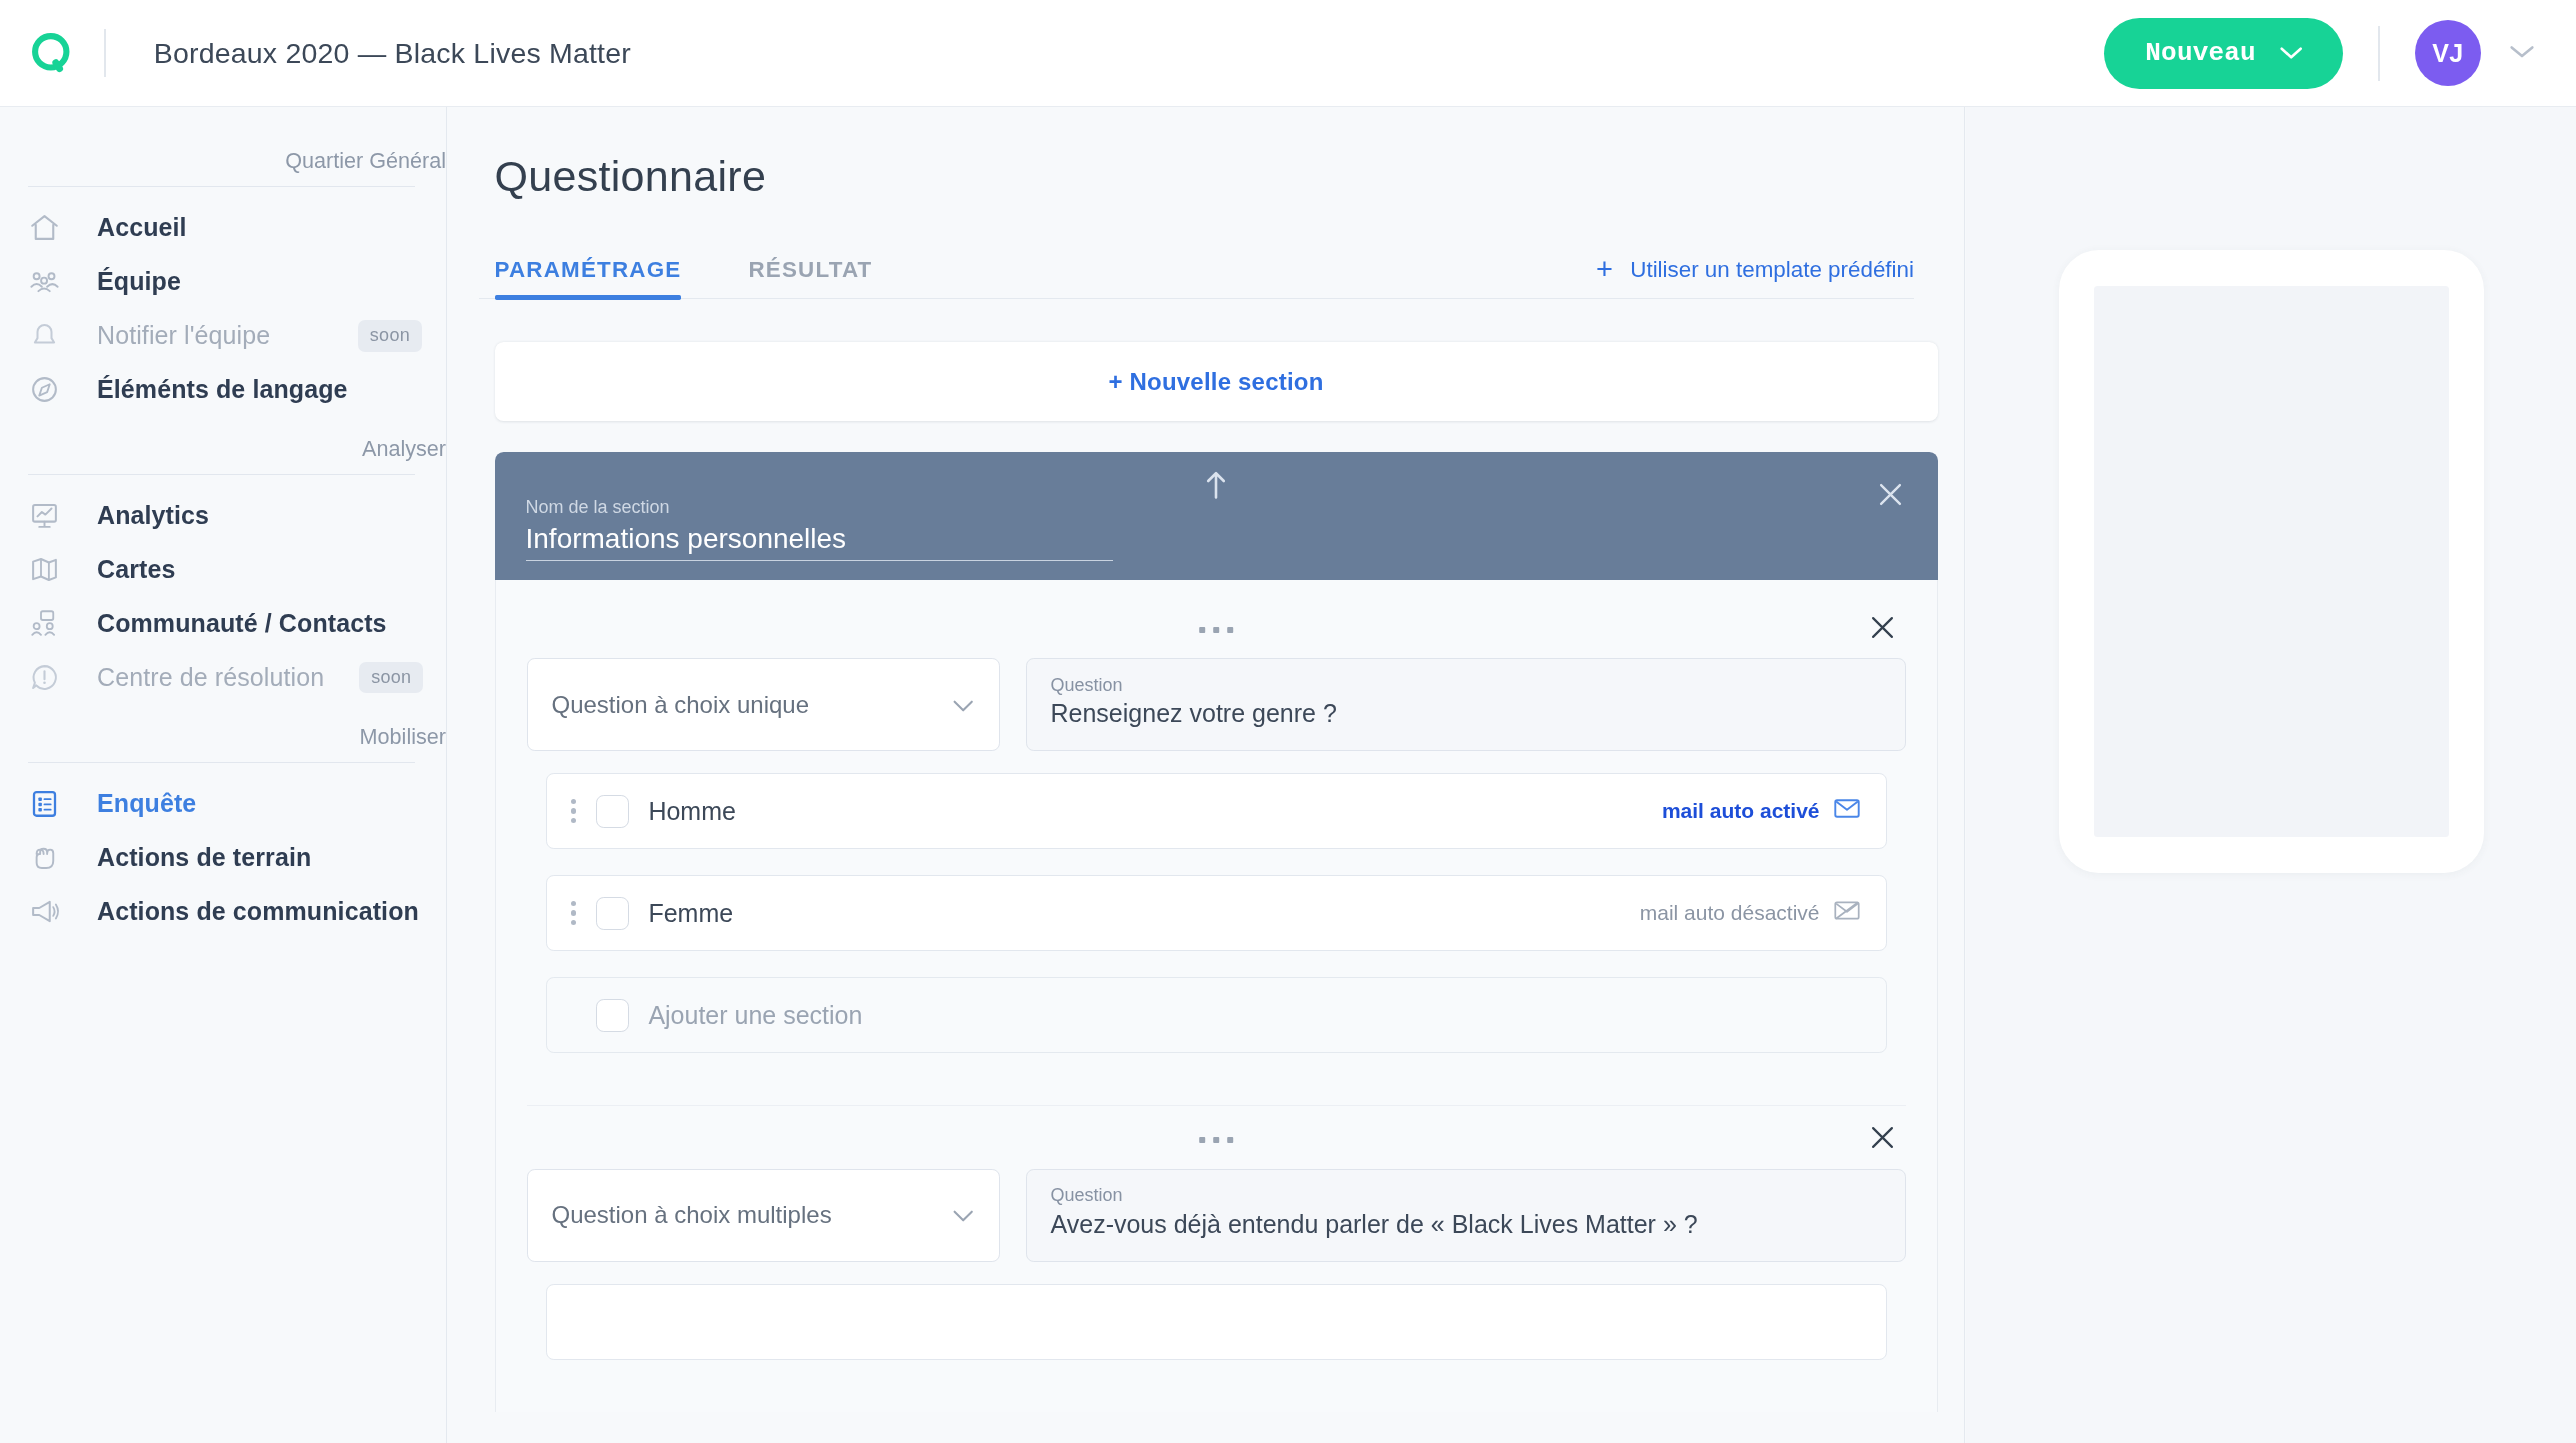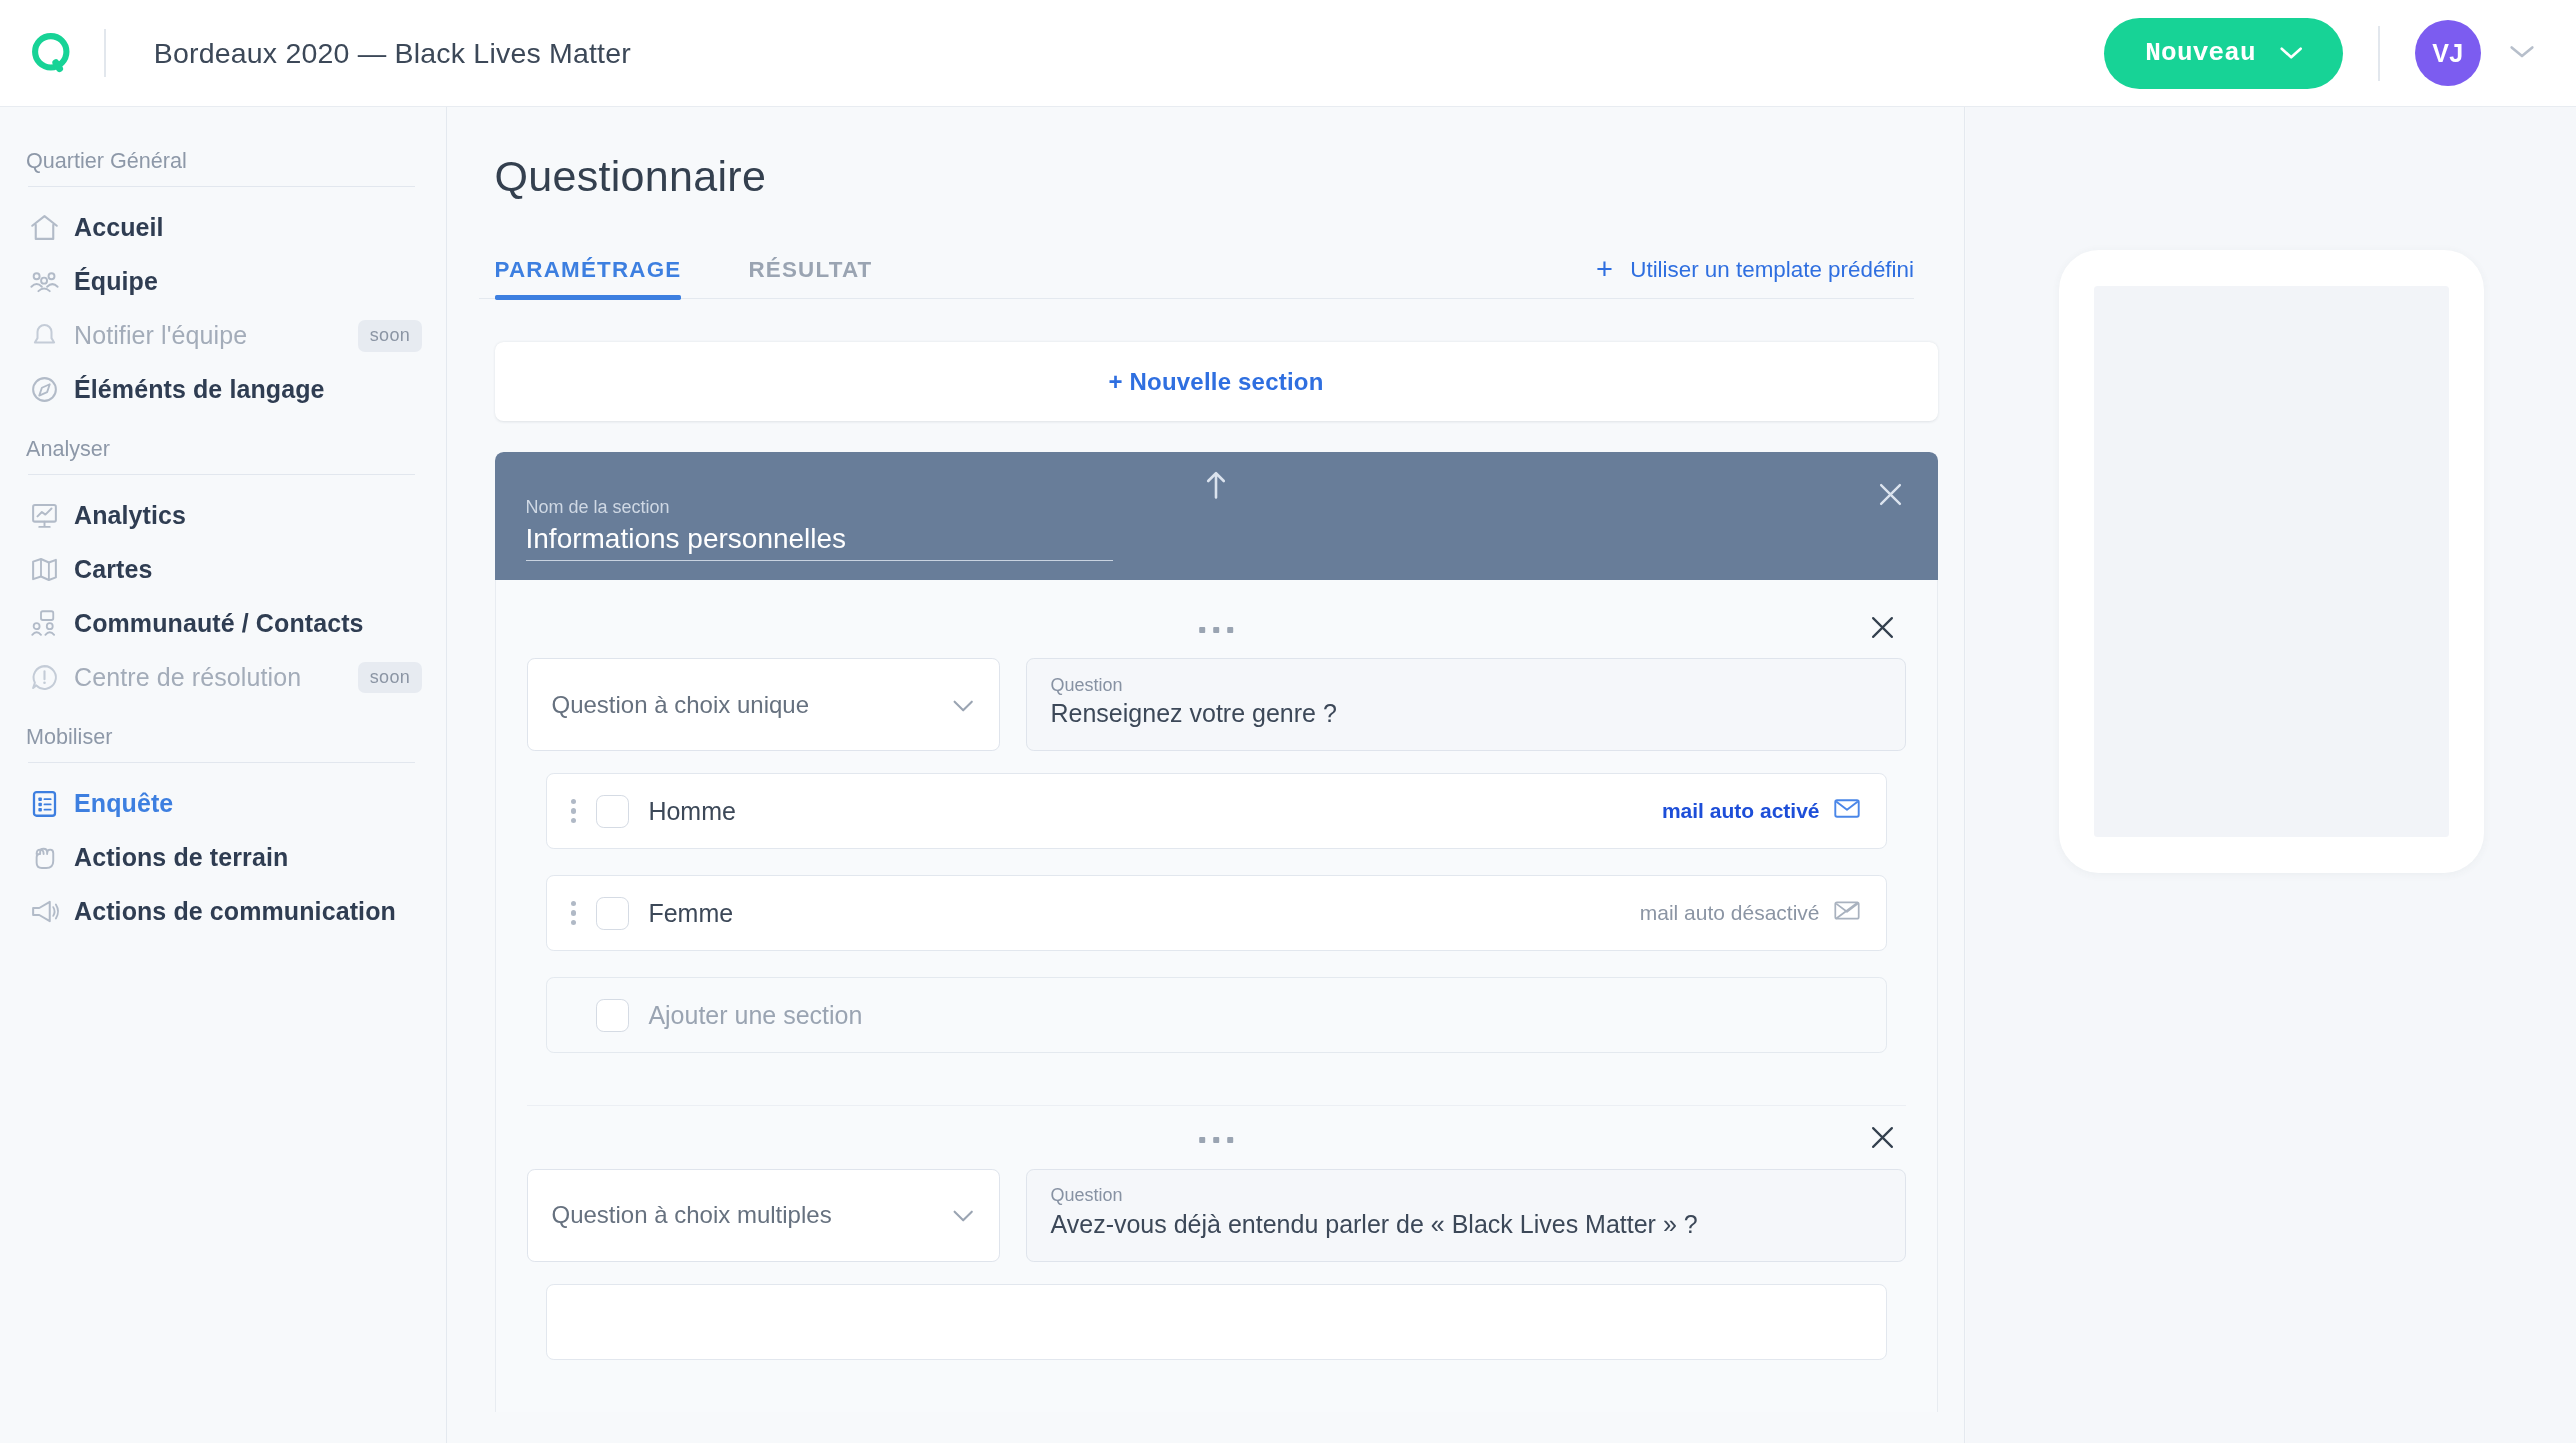--- a/index.html
+++ b/index.html
@@ -53,33 +53,34 @@
   .avatar-chev { margin-left: 28px; cursor: pointer; }
 
   
   .sidebar {
     position: absolute; top: 107px; left: 0;
     width: 447px; height: 1336px;
     background: #f7f9fb;
     border-right: 0.9px solid #e4e9ef;
     padding: 41px 0 0 0;
     overflow: hidden;
+    text-align: right;
   }
   .nav-group { margin-bottom: 19px; }
   .nav-group-title {
     font-size: 21.6px; color: #8d98a8; font-weight: 400;
     padding: 0 0 12px 26px;
   }
   .nav-group-rule {
     height: 0.9px; background: #e2e7ee; margin: 0 31px 14px 28px;
   }
   .nav-item {
     display: flex; align-items: center;
     height: 54px; padding-left: 26px; padding-right: 24px;
-    cursor: pointer; gap: 12px;
+    cursor: pointer; gap: 35px;
   }
   .nav-icon {
     width: 36px; height: 36px; flex: 0 0 36px;
     display: flex; align-items: center; justify-content: center;
   }
   .nav-label {
     font-size: 25px; color: #2f3d52; font-weight: 700;
     letter-spacing: 0.1px; white-space: nowrap;
   }
   .nav-item.dim .nav-label { color: #a3acb9; font-weight: 400; }

